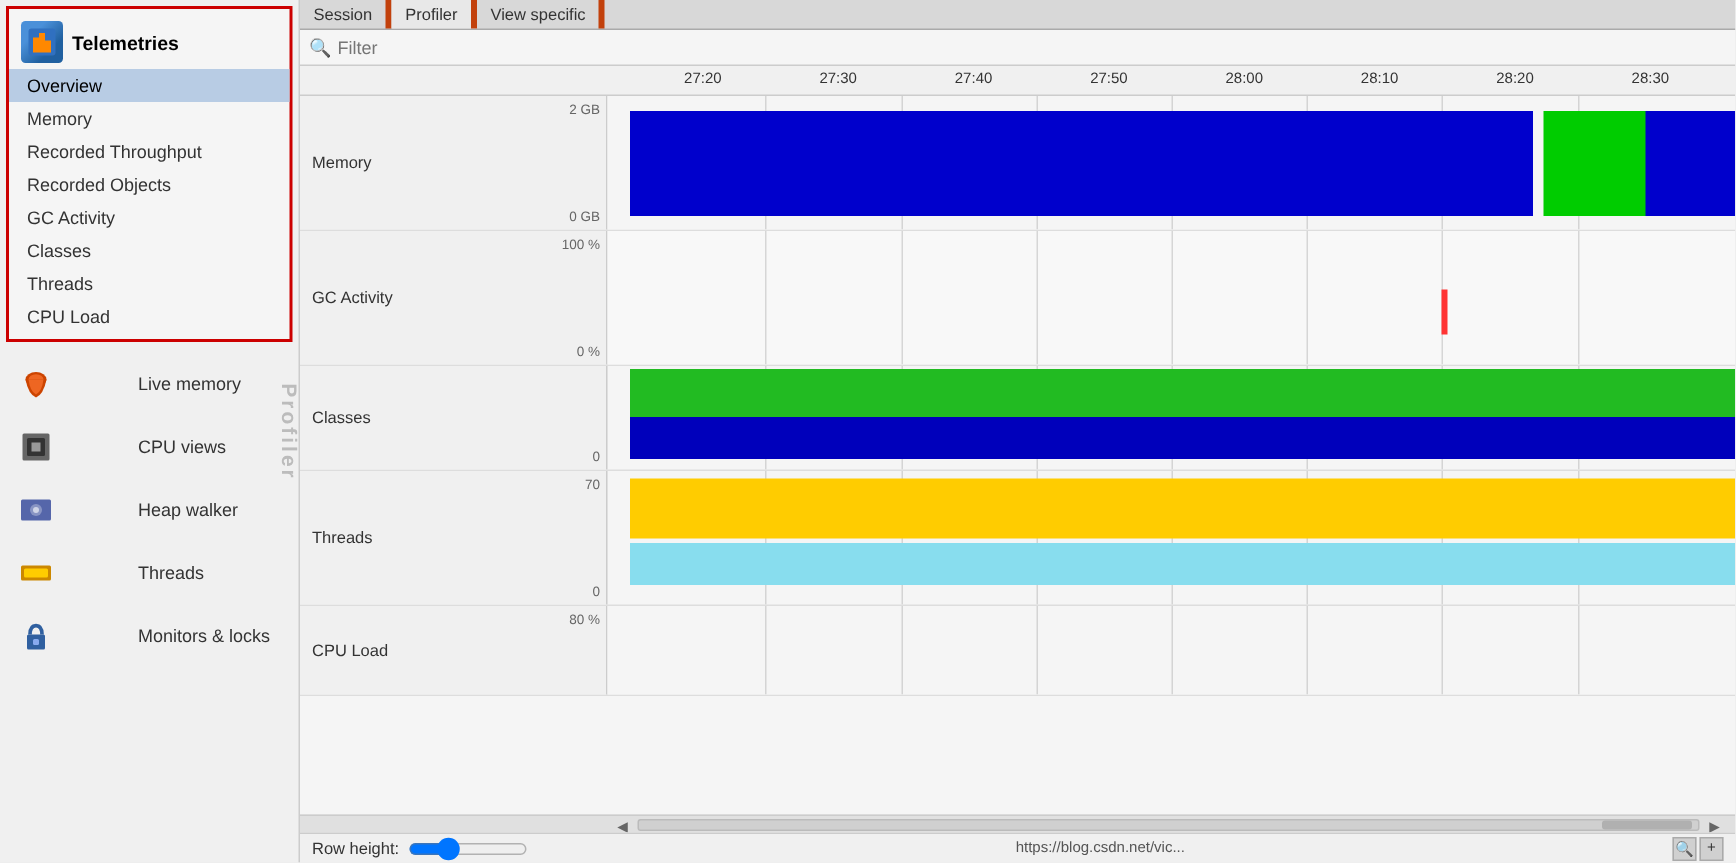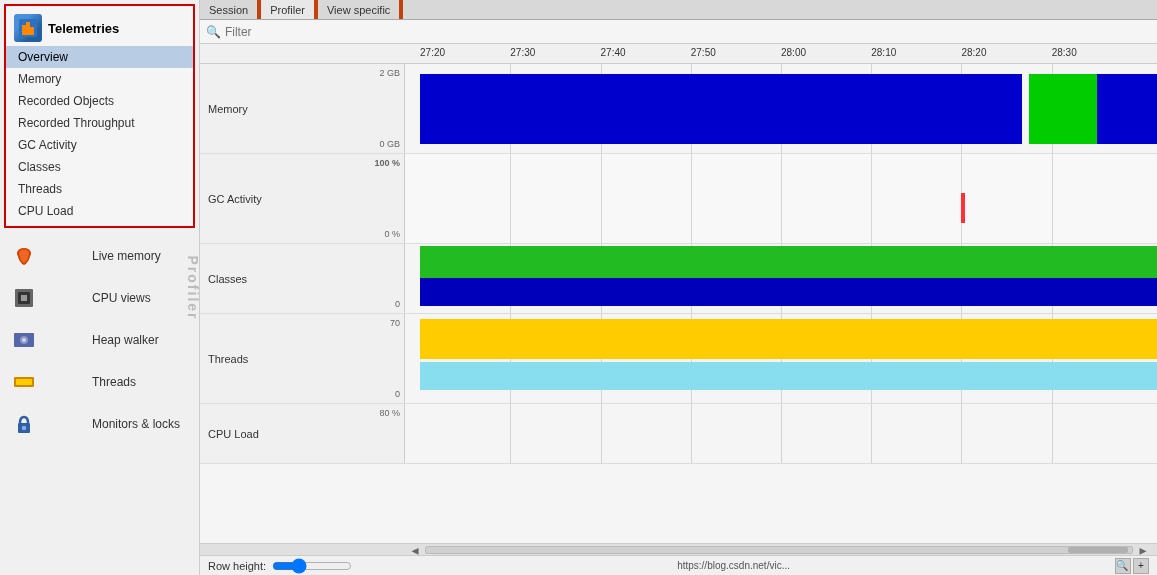--- a/index.html
+++ b/index.html
@@ -181,20 +181,21 @@
       width: 100%;
       height: 100%;
       position: relative;
     }
 
     .tick-label {
       font-size: 10px;
       color: #333;
       position: absolute;
       top: 3px;
+      margin-left: 36px;
     }
 
     
     .chart-rows {
       flex: 1;
       overflow-y: auto;
       overflow-x: hidden;
       display: flex;
       flex-direction: column;
     }
@@ -369,22 +370,22 @@
           <rect x="2" y="2" width="18" height="18" rx="2" fill="#3070c0"></rect>
           <rect x="5" y="8" width="4" height="10" fill="#ff8800"></rect>
           <rect x="9" y="5" width="4" height="13" fill="#ff8800"></rect>
           <rect x="13" y="10" width="4" height="8" fill="#ff8800"></rect>
         </svg>
       </div>
       <span>Telemetries</span>
     </div>
     <div class="nav-item active">Overview</div>
     <div class="nav-item">Memory</div>
+    <div class="nav-item">Recorded Throughput</div>
     <div class="nav-item">Recorded Objects</div>
-    <div class="nav-item">Recorded Throughput</div>
     <div class="nav-item">GC Activity</div>
     <div class="nav-item">Classes</div>
     <div class="nav-item">Threads</div>
     <div class="nav-item">CPU Load</div>
   </div>
 
   <div class="sidebar-tools">
     <div class="tool-item">
       <div class="tool-icon" style="background:none;">
         <svg width="26" height="26" viewBox="0 0 26 26">
@@ -493,21 +494,21 @@
             <div style="position:absolute; top:10px; left:2%; width:80%; height:70px; background:#0000cc;"></div>
 
             <div style="position:absolute; top:10px; left:83%; width:17%; height:70px; background:#00cc00;"></div>
 
             <div style="position:absolute; top:10px; left:92%; width:8%; height:70px; background:#0000cc;"></div>
           </div>
         </div>
 
         <div class="chart-row gc-row">
           <div class="row-label-area">
-            <span class="row-axis-label" style="top: 4px; font-weight: bold;">100 %</span>
+            <span class="row-axis-label" style="top: 4px;">100 %</span>
             <span class="row-label">GC Activity</span>
             <span class="row-axis-label" style="bottom: 4px;">0 %</span>
           </div>
           <div class="row-chart-area" style="position:relative; overflow:hidden; background:#f8f8f8;">
 
             <div class="grid-lines">
               <div class="grid-line" style="left:14%;"></div>
               <div class="grid-line" style="left:26%;"></div>
               <div class="grid-line" style="left:38%;"></div>
               <div class="grid-line" style="left:50%;"></div>

